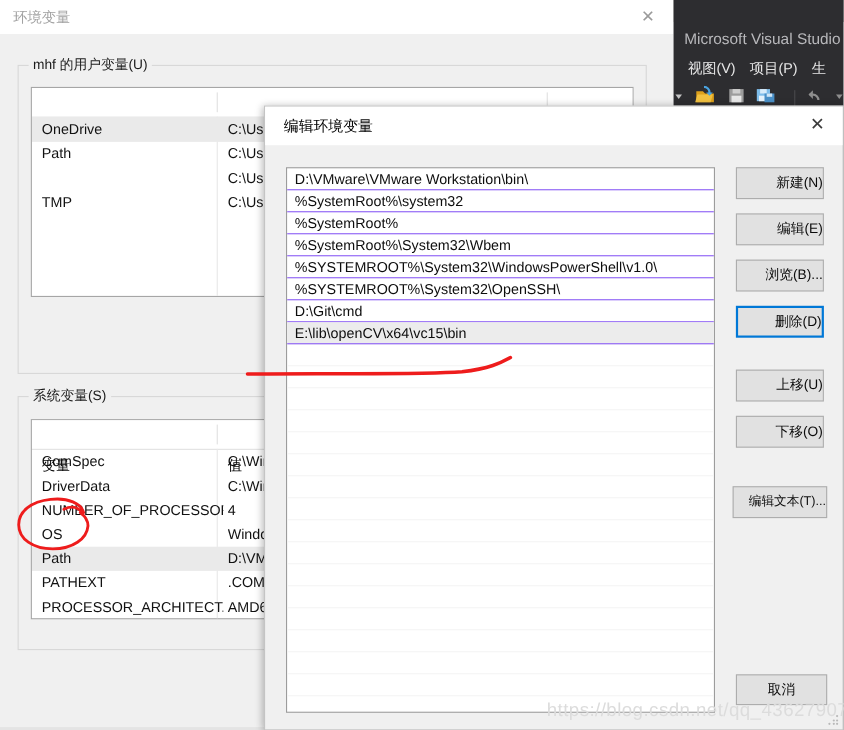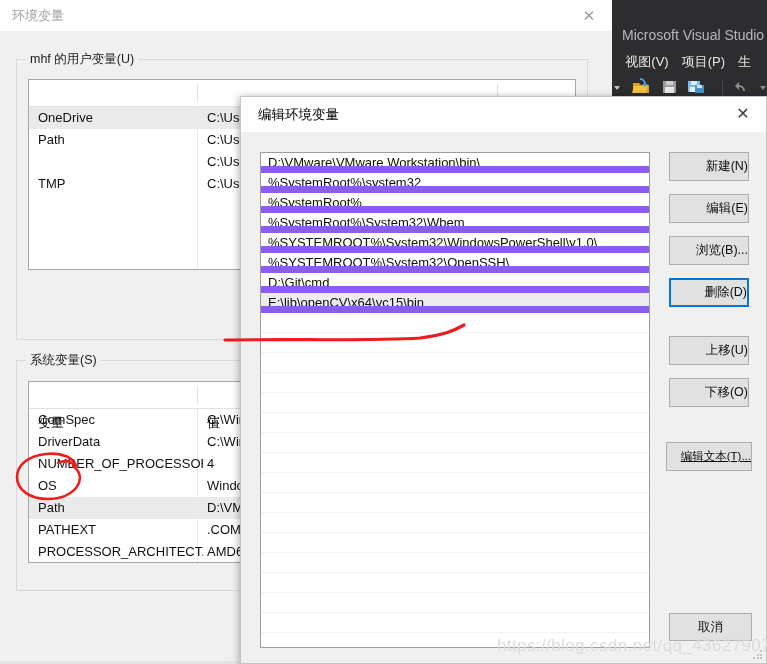--- a/index.html
+++ b/index.html
@@ -123,33 +123,33 @@
   #path-list{
     position:absolute; left:19px; top:55px; width:390px; height:496px;
     background:#ffffff; border:1px solid #9c9c9c; box-sizing:border-box;
     overflow:hidden;
   }
   .pl-row{
     height:20px; line-height:20px; font-size:13px; color:#0d0d0d;
     padding-left:7px; white-space:nowrap; overflow:hidden;
     border-bottom:1px solid #f2f2f2; box-sizing:border-box;
   }
-  .pl-row.filled{border-bottom:7px solid #8b5cf6;}
+  .pl-row.filled{border-bottom:1px solid #8b5cf6;}
   .pl-row.sel{background:#ececec;}
   .pl-empty{height:20px; border-bottom:1px solid #f4f4f4; box-sizing:border-box;}
 
   .side-btn{
     position:absolute; left:428px; width:80px; height:29px;
     background:#e1e1e1; border:1px solid #adadad; box-sizing:border-box;
     font-size:12.5px; color:#0b0b0b; text-align:right; line-height:27px;
     white-space:nowrap; cursor:default;
     font-family:"Liberation Sans","DejaVu Sans",sans-serif;
   }
   .side-btn.focused{border:2px solid #0078d7; line-height:25px;}
-  .side-btn.wide{width:80px;text-decoration:underline;}
+  .side-btn.wide{width:80px;}
 
   .bottom-btn{
     position:absolute; width:83px; height:28px;
     background:#e1e1e1; border:1px solid #adadad; box-sizing:border-box;
     font-size:12.5px; color:#0b0b0b; text-align:center; line-height:26px;
     white-space:nowrap; cursor:default;
   }
 
   
   #annot{

